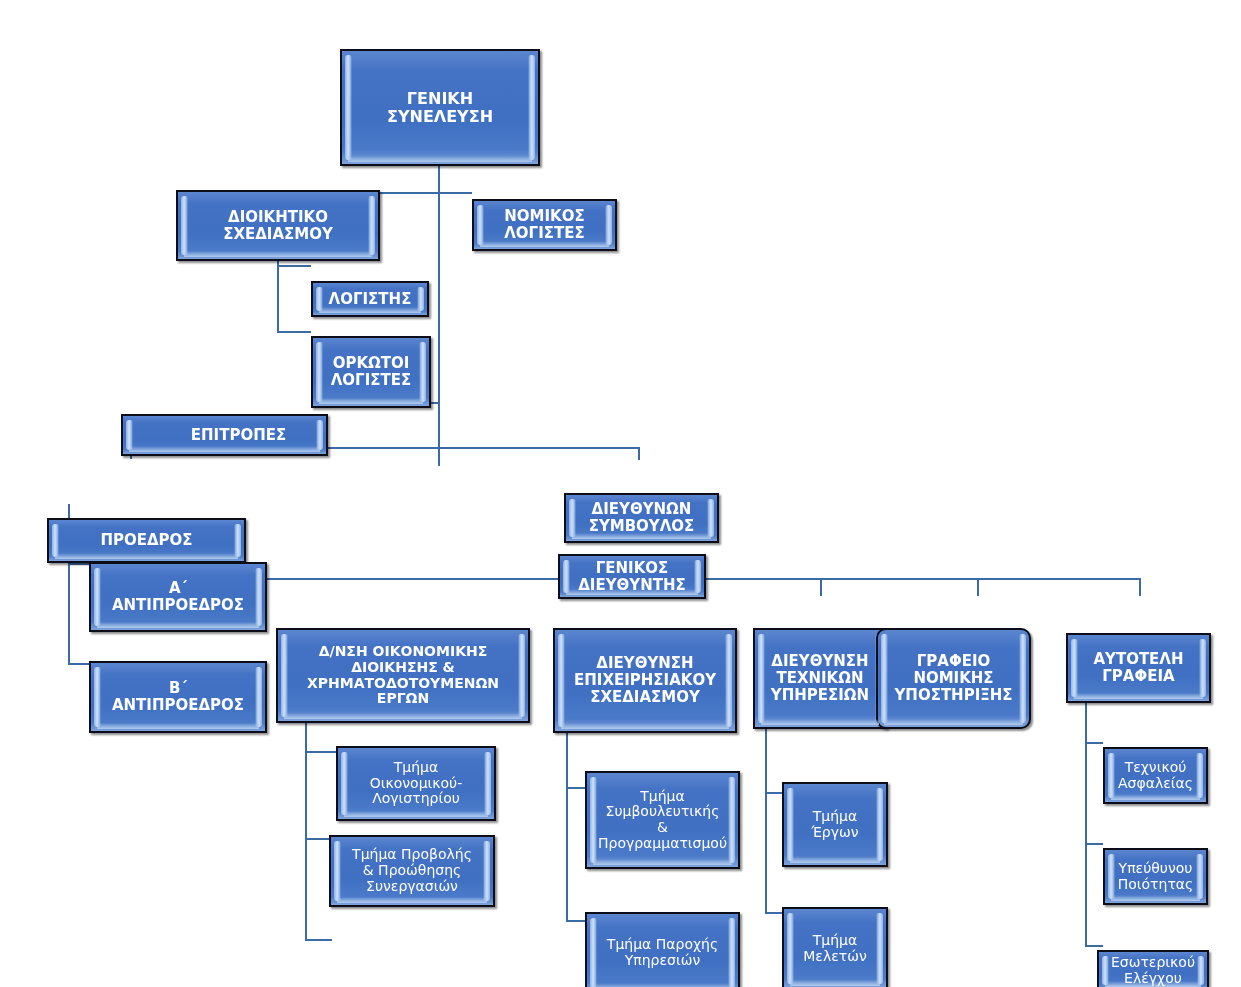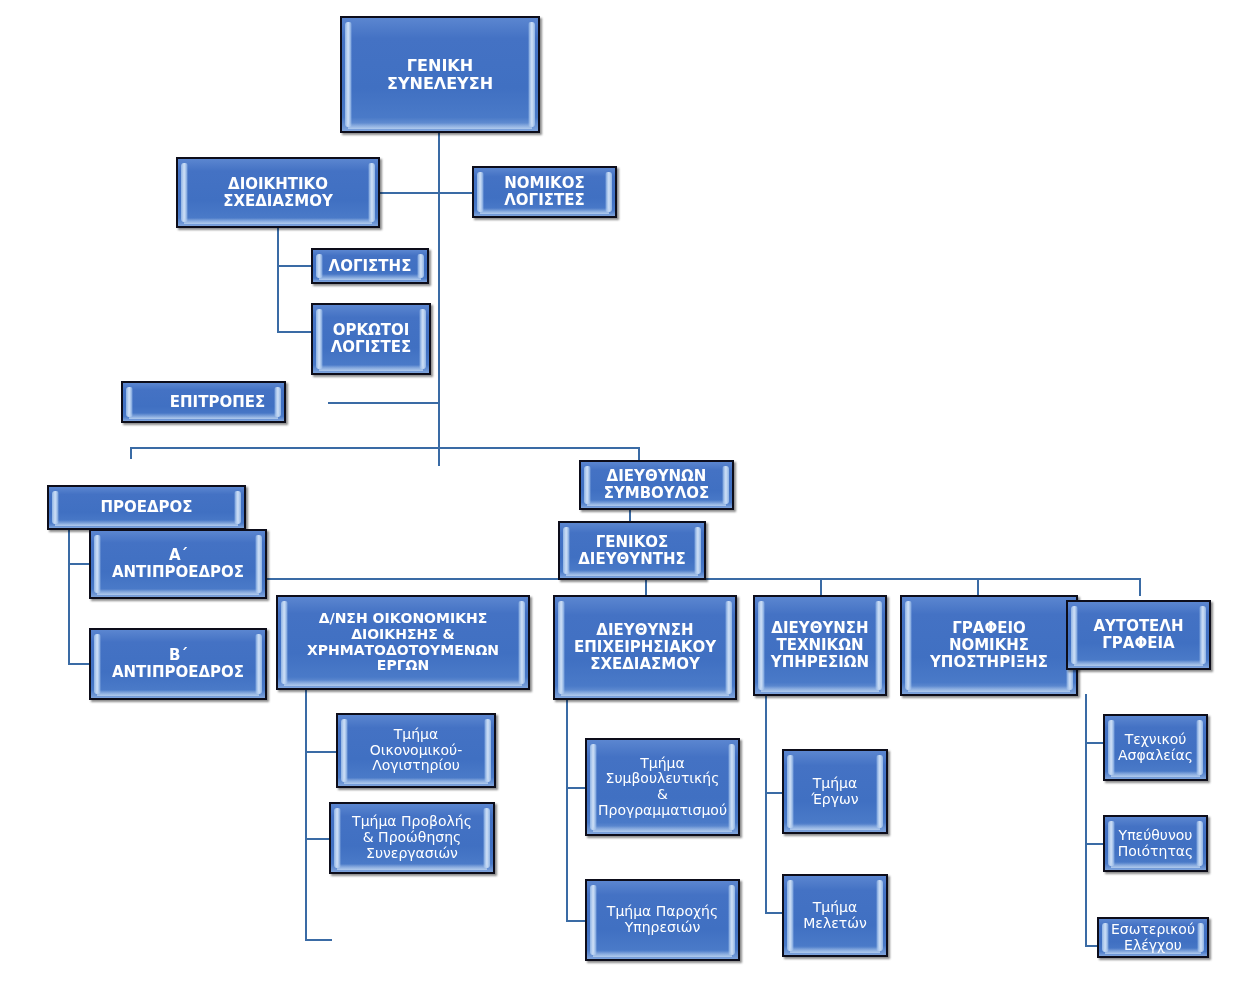--- a/index.html
+++ b/index.html
@@ -29,20 +29,21 @@
     background:#4472C4;
     background-image:linear-gradient(to bottom,#5B86D0 0%,#4472C4 18%,#4070C2 62%,#4A7AC8 88%,#7FA4DC 100%);
     color:#ffffff;
     display:flex;
     align-items:center;
     justify-content:center;
     text-align:center;
     line-height:1.12;
     box-shadow:2px 2px 2px rgba(0,0,0,0.45);
     overflow:visible;
+    margin-top:33px;
   }
   
   .node::before{
     content:"";
     position:absolute;
     left:3px; top:4px; bottom:4px;
     width:7px;
     border-radius:3px;
     background:linear-gradient(to right,#8FB3E4 0%,#CFE0F6 45%,#9CBCE8 75%,rgba(150,185,230,0) 100%);
     pointer-events:none;
@@ -147,21 +148,21 @@
     <span class="lbl bold fs15">ΛΟΓΙΣΤΗΣ</span>
     <span class="botglow"></span>
   </div>
 
   <div class="node" style="left:311px;top:303px;width:120px;height:72px;">
     <span class="lbl bold fs15">ΟΡΚΩΤΟΙ
 ΛΟΓΙΣΤΕΣ</span>
     <span class="botglow"></span>
   </div>
 
-  <div class="node" style="left:121px;top:381px;width:165px;height:42px;padding-left:28px;">
+  <div class="node" style="left:121px;top:381px;width:207px;height:42px;padding-left:28px;">
     <span class="lbl bold fs15">ΕΠΙΤΡΟΠΕΣ</span>
     <span class="botglow"></span>
   </div>
 
   <div class="node" style="left:47px;top:485px;width:199px;height:45px;align-items:center;">
     <span class="lbl bold fs15">ΠΡΟΕΔΡΟΣ</span>
     <span class="botglow"></span>
   </div>
 
   <div class="node" style="left:89px;top:529px;width:178px;height:70px;">
@@ -169,27 +170,27 @@
 ΑΝΤΙΠΡΟΕΔΡΟΣ</span>
     <span class="botglow"></span>
   </div>
 
   <div class="node" style="left:89px;top:628px;width:178px;height:72px;">
     <span class="lbl bold fs15">Β΄
 ΑΝΤΙΠΡΟΕΔΡΟΣ</span>
     <span class="botglow"></span>
   </div>
 
-  <div class="node" style="left:579px;top:460px;width:155px;height:50px;">
+  <div class="node" style="left:564px;top:460px;width:155px;height:50px;">
     <span class="lbl bold fs15">ΔΙΕΥΘΥΝΩΝ
 ΣΥΜΒΟΥΛΟΣ</span>
     <span class="botglow"></span>
   </div>
 
-  <div class="node" style="left:558px;top:521px;width:148px;height:59px;">
+  <div class="node" style="left:558px;top:521px;width:148px;height:45px;">
     <span class="lbl bold fs15">ΓΕΝΙΚΟΣ
 ΔΙΕΥΘΥΝΤΗΣ</span>
     <span class="botglow"></span>
   </div>
 
   <div class="node" style="left:276px;top:595px;width:254px;height:95px;">
     <span class="lbl bold fs14">Δ/ΝΣΗ ΟΙΚΟΝΟΜΙΚΗΣ
 ΔΙΟΙΚΗΣΗΣ &amp;
 ΧΡΗΜΑΤΟΔΟΤΟΥΜΕΝΩΝ
 ΕΡΓΩΝ</span>
@@ -203,21 +204,21 @@
     <span class="botglow"></span>
   </div>
 
   <div class="node" style="left:753px;top:595px;width:134px;height:101px;">
     <span class="lbl bold fs15">ΔΙΕΥΘΥΝΣΗ
 ΤΕΧΝΙΚΩΝ
 ΥΠΗΡΕΣΙΩΝ</span>
     <span class="botglow"></span>
   </div>
 
-  <div class="node" style="left:900px;top:595px;width:178px;height:101px;">
+  <div class="node" style="left:876px;top:595px;width:155px;height:101px;border-radius:10px;">
     <span class="lbl bold fs15">ΓΡΑΦΕΙΟ
 ΝΟΜΙΚΗΣ
 ΥΠΟΣΤΗΡΙΞΗΣ</span>
     <span class="botglow"></span>
   </div>
 
   <div class="node" style="left:1066px;top:600px;width:145px;height:70px;">
     <span class="lbl bold fs15">ΑΥΤΟΤΕΛΗ
 ΓΡΑΦΕΙΑ</span>
     <span class="botglow"></span>
@@ -257,21 +258,21 @@
 Έργων</span>
     <span class="botglow"></span>
   </div>
 
   <div class="node" style="left:782px;top:874px;width:106px;height:83px;">
     <span class="lbl light fs14">Τμήμα
 Μελετών</span>
     <span class="botglow"></span>
   </div>
 
-  <div class="node" style="left:1103px;top:714px;width:105px;height:67px;">
+  <div class="node" style="left:1103px;top:714px;width:105px;height:57px;">
     <span class="lbl light fs14">Τεχνικού
 Ασφαλείας</span>
     <span class="botglow"></span>
   </div>
 
   <div class="node" style="left:1103px;top:815px;width:105px;height:57px;">
     <span class="lbl light fs14">Υπεύθυνου
 Ποιότητας</span>
     <span class="botglow"></span>
   </div>

